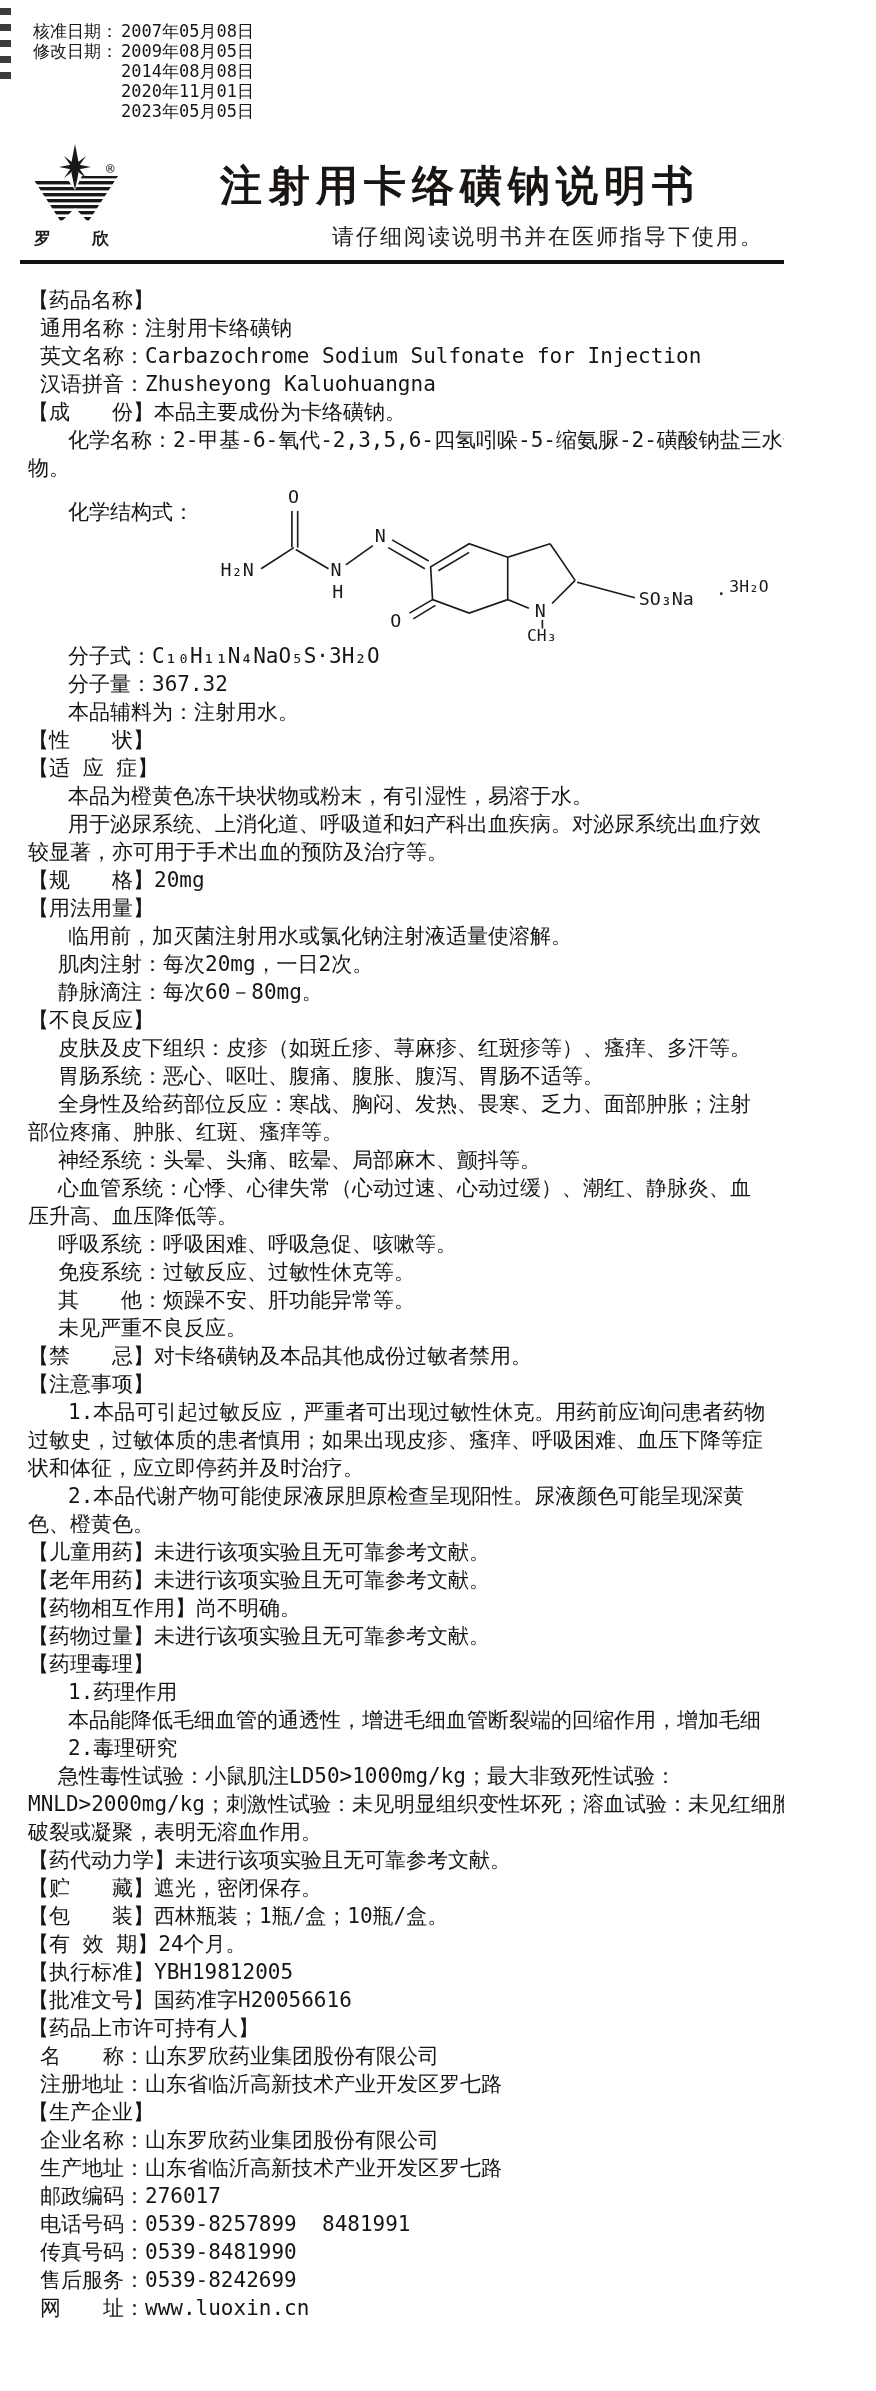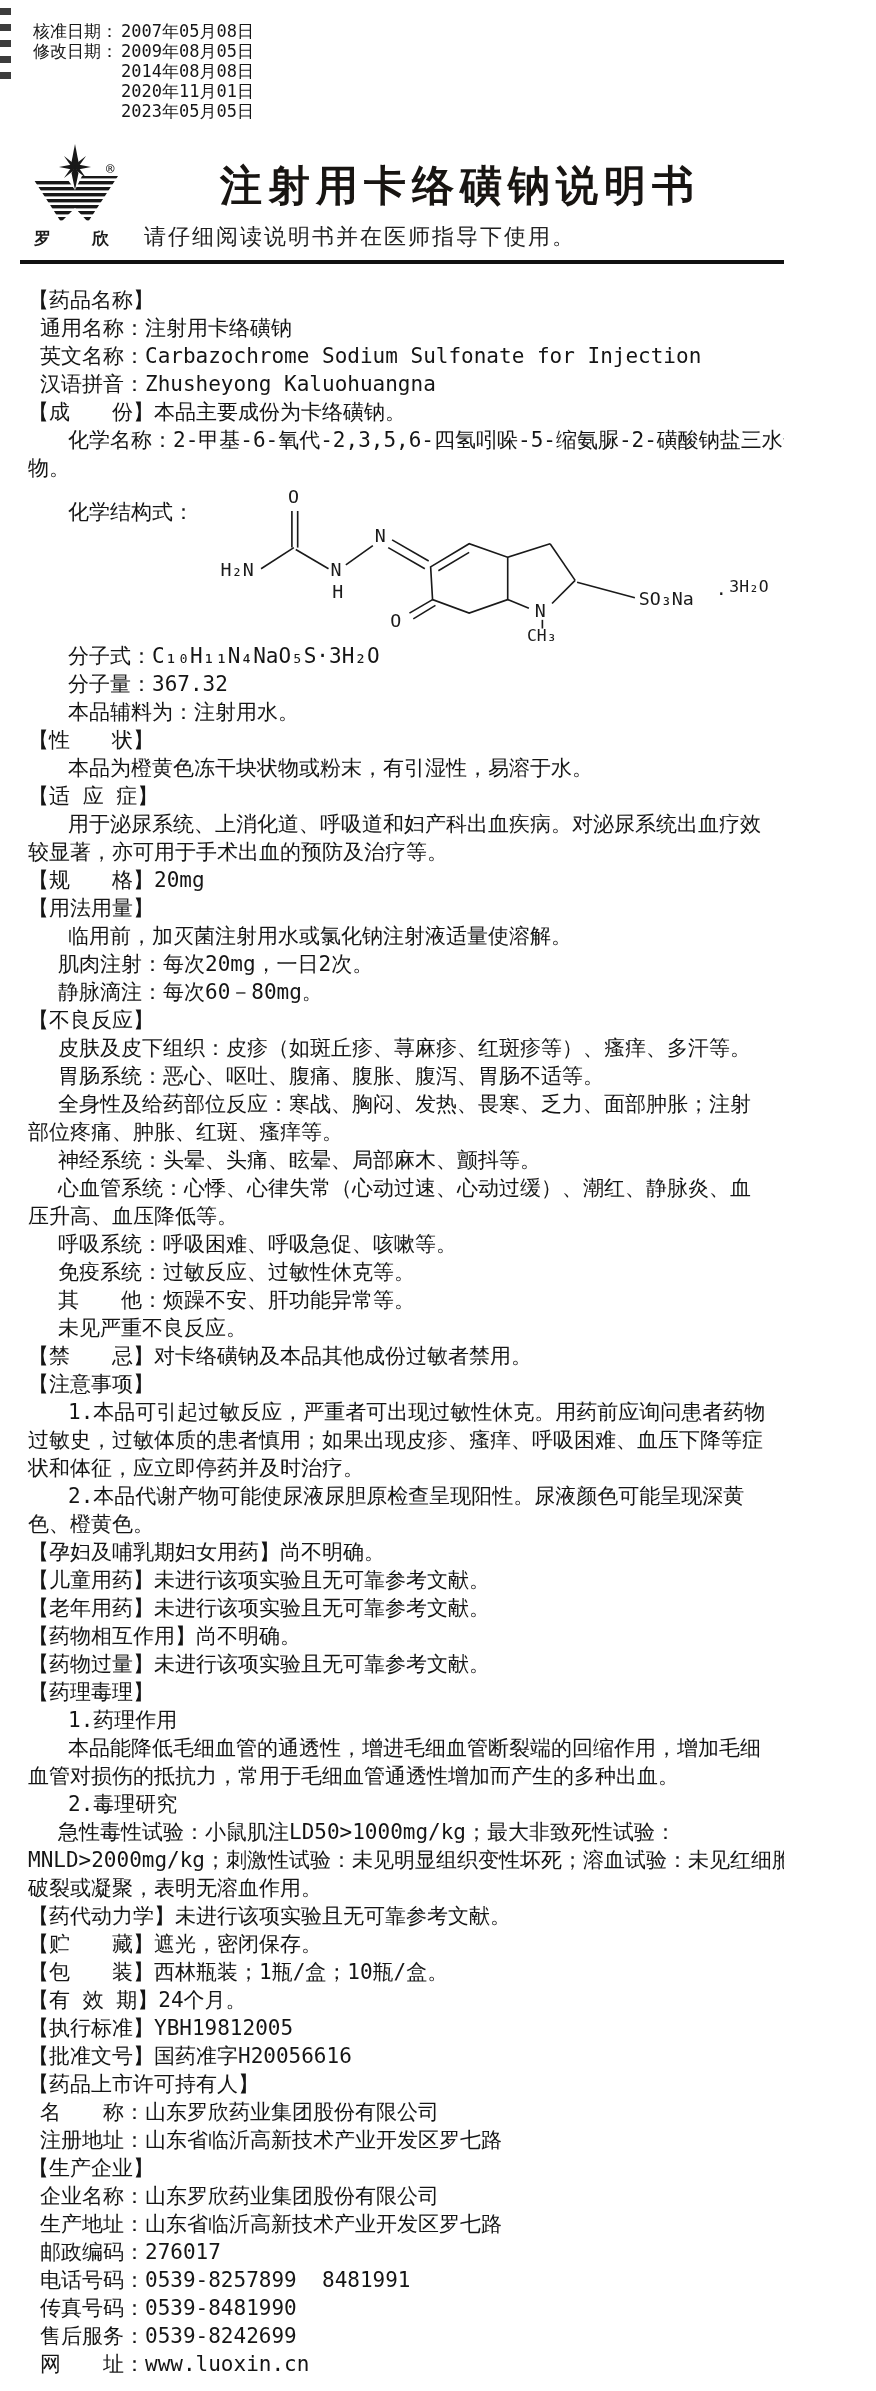--- a/index.html
+++ b/index.html
@@ -10,21 +10,21 @@
   
   .dates{position:absolute;left:33px;top:21px;font-size:17px;line-height:20px;}
   .drow{white-space:pre;}
   .dlabel{display:inline-block;width:88px;}
   
   .logo{position:absolute;left:28px;top:144px;}
   
   .title{position:absolute;left:140px;top:158px;width:640px;text-align:center;
          font-family:Liberation Sans, sans-serif;font-weight:700;
          font-size:42px;letter-spacing:6px;color:#181512;}
-  .subtitle{position:absolute;left:144px;top:222px;width:640px;text-align:left;
+  .subtitle{position:absolute;left:124px;top:222px;width:640px;text-align:right;
          font-family:"Liberation Serif","DejaVu Serif",serif;font-size:22px;letter-spacing:2px;color:#222;}
   .rule{position:absolute;left:20px;top:260px;width:836px;height:4px;background:#111;}
   
   .version{position:absolute;left:738px;top:553px;width:220px;text-align:center;
            transform:rotate(-90deg);font-size:17px;letter-spacing:1px;color:#333;}
   
   .body{position:absolute;left:28px;top:286px;width:822px;}
   .line{font-size:21px;line-height:28px;white-space:pre-wrap;}
   .i0{padding-left:0;}
   .i1{padding-left:12px;}
@@ -146,22 +146,22 @@
         <text x="524" y="120" font-size="19">·</text>
         <text x="538" y="112" font-size="17">3H₂O</text>
       </svg>
     </div>
 
     <div>
         <div class="line i3">分子式：C₁₀H₁₁N₄NaO₅S·3H₂O</div>
         <div class="line i3">分子量：367.32</div>
         <div class="line i3">本品辅料为：注射用水。</div>
         <div class="line i0">【性　　状】</div>
+        <div class="line i0">【适 应 症】</div>
         <div class="line i3">本品为橙黄色冻干块状物或粉末，有引湿性，易溶于水。</div>
-        <div class="line i0">【适 应 症】</div>
         <div class="line i3">用于泌尿系统、上消化道、呼吸道和妇产科出血疾病。对泌尿系统出血疗效</div>
         <div class="line i0">较显著，亦可用于手术出血的预防及治疗等。</div>
         <div class="line i0">【规　　格】20mg</div>
         <div class="line i0">【用法用量】</div>
         <div class="line i3">临用前，加灭菌注射用水或氯化钠注射液适量使溶解。</div>
         <div class="line i2">肌肉注射：每次20mg，一日2次。</div>
         <div class="line i2">静脉滴注：每次60－80mg。</div>
         <div class="line i0">【不良反应】</div>
         <div class="line i2">皮肤及皮下组织：皮疹（如斑丘疹、荨麻疹、红斑疹等）、瘙痒、多汗等。</div>
         <div class="line i2">胃肠系统：恶心、呕吐、腹痛、腹胀、腹泻、胃肠不适等。</div>
@@ -174,29 +174,27 @@
         <div class="line i2">免疫系统：过敏反应、过敏性休克等。</div>
         <div class="line i2">其　　他：烦躁不安、肝功能异常等。</div>
         <div class="line i2">未见严重不良反应。</div>
         <div class="line i0">【禁　　忌】对卡络磺钠及本品其他成份过敏者禁用。</div>
         <div class="line i0">【注意事项】</div>
         <div class="line i3">1.本品可引起过敏反应，严重者可出现过敏性休克。用药前应询问患者药物</div>
         <div class="line i0">过敏史，过敏体质的患者慎用；如果出现皮疹、瘙痒、呼吸困难、血压下降等症</div>
         <div class="line i0">状和体征，应立即停药并及时治疗。</div>
         <div class="line i3">2.本品代谢产物可能使尿液尿胆原检查呈现阳性。尿液颜色可能呈现深黄</div>
         <div class="line i0">色、橙黄色。</div>
-        <div class="line i0">【孕妇及哺乳期妇女用药】尚不明确。</div>
         <div class="line i0">【儿童用药】未进行该项实验且无可靠参考文献。</div>
         <div class="line i0">【老年用药】未进行该项实验且无可靠参考文献。</div>
         <div class="line i0">【药物相互作用】尚不明确。</div>
         <div class="line i0">【药物过量】未进行该项实验且无可靠参考文献。</div>
         <div class="line i0">【药理毒理】</div>
         <div class="line i3">1.药理作用</div>
         <div class="line i3">本品能降低毛细血管的通透性，增进毛细血管断裂端的回缩作用，增加毛细</div>
-        <div class="line i0">血管对损伤的抵抗力，常用于毛细血管通透性增加而产生的多种出血。</div>
         <div class="line i3">2.毒理研究</div>
         <div class="line i2">急性毒性试验：小鼠肌注LD50&gt;1000mg/kg；最大非致死性试验：</div>
         <div class="line i0">MNLD&gt;2000mg/kg；刺激性试验：未见明显组织变性坏死；溶血试验：未见红细胞</div>
         <div class="line i0">破裂或凝聚，表明无溶血作用。</div>
         <div class="line i0">【药代动力学】未进行该项实验且无可靠参考文献。</div>
         <div class="line i0">【贮　　藏】遮光，密闭保存。</div>
         <div class="line i0">【包　　装】西林瓶装；1瓶/盒；10瓶/盒。</div>
         <div class="line i0">【有 效 期】24个月。</div>
         <div class="line i0">【执行标准】YBH19812005</div>
         <div class="line i0">【批准文号】国药准字H20056616</div>

